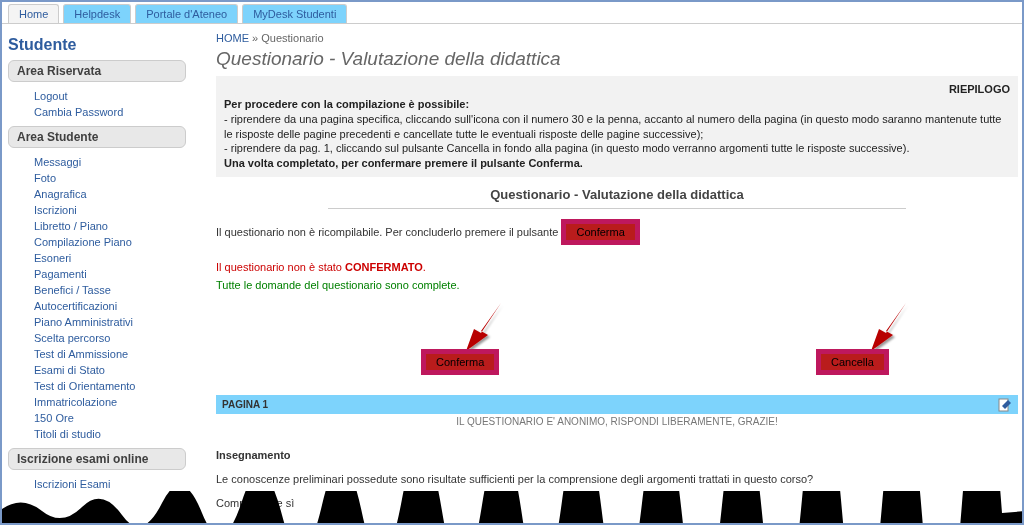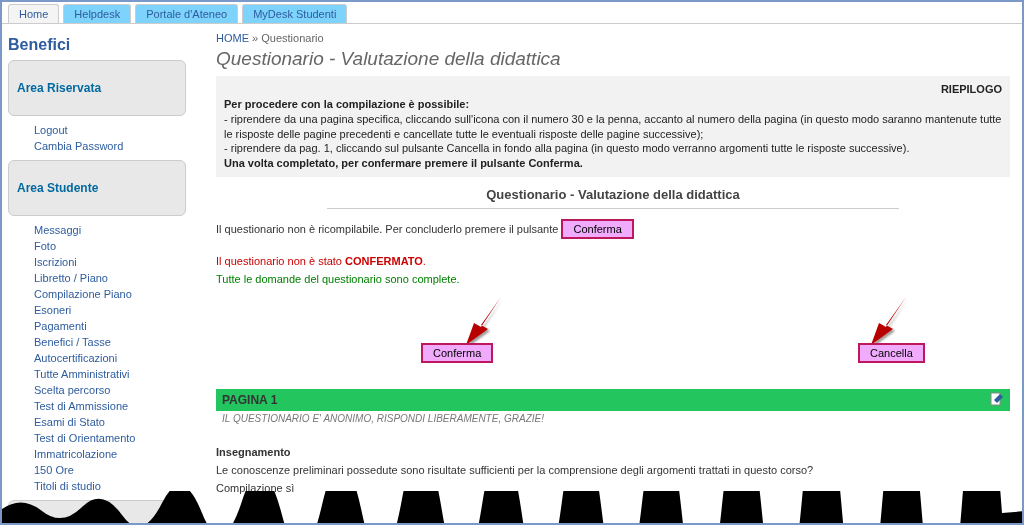--- a/index.html
+++ b/index.html
@@ -6,92 +6,93 @@
   html, body { margin: 0; padding: 0; font-family: Verdana, Arial, sans-serif; font-size: 11px; color: #333; background: #fff; }
   body { width: 1024px; height: 525px; position: relative; overflow: hidden; border: 2px solid #7a99c8; }
 
   .top-tabs { display: flex; align-items: flex-end; padding: 4px 0 0 6px; background: #fff; border-bottom: 1px solid #ccc; height: 22px; }
   .top-tabs .tab { border: 1px solid #ccc; border-bottom: none; background: #7dd3fc; padding: 3px 10px; margin-right: 4px; border-radius: 3px 3px 0 0; font-size: 11px; color: #2e5c9e; cursor: pointer; }
   .top-tabs .tab.active { background: #f4f4f4; }
 
   .layout { display: flex; height: calc(100% - 22px); }
   .sidebar { width: 190px; padding: 8px 0 8px 6px; background: #fff; }
   .side-title { color: #2e5c9e; font-size: 16px; font-weight: bold; margin: 4px 0 6px 0; font-family: "Trebuchet MS", Verdana, sans-serif; }
-  .side-group { background: #e8e8e8; border: 1px solid #ccc; border-radius: 6px; padding: 20px 8px; margin: 4px 6px 4px 0; font-size: 12px; font-weight: bold; color: #0369a1; }
+  .side-group { background: #e8e8e8; border: 1px solid #ccc; border-radius: 6px; padding: 3px 8px; margin: 4px 6px 4px 0; font-size: 12px; font-weight: bold; color: #404040; }
   .side-links { padding: 2px 0 2px 14px; }
   .side-links a { display: block; color: #2e5c9e; font-size: 11px; padding: 2px 12px; text-decoration: none; }
 
-  .main { flex: 1; padding: 8px 12px 8px 24px; overflow: hidden; }
+  .main { flex: 1; padding: 8px 4px 8px 24px; overflow: hidden; }
   .breadcrumb { font-size: 11px; color: #666; margin-bottom: 4px; }
   .breadcrumb .bc-link { color: #2e5c9e; }
   .page-title { font-size: 19px; color: #666; font-style: italic; font-family: "Trebuchet MS", Verdana, sans-serif; margin: 4px 0 6px 0; font-weight: normal; }
 
   .riepilogo { background: #f2f2f2; padding: 6px 8px; font-size: 11px; line-height: 1.35; color: #222; }
   .riepilogo .rtitle { font-weight: bold; text-align: right; }
 
   .sub-title { text-align: center; font-weight: bold; color: #444; font-size: 13px; margin: 10px 0 4px 0; }
   .hrule { border: none; border-top: 1px solid #ccc; margin: 6px auto 10px auto; width: 72%; }
 
   .line { margin: 6px 0; font-size: 11px; }
   .red { color: #c00; margin-top: 16px; }
   .red .conf-word { font-weight: bold; text-transform: uppercase; }
   .green { color: #008000; }
 
-  .btn { background: #f0abfc; border: 2px solid #be185d; padding: 2px 10px; font-size: 11px; cursor: pointer; }
+  .btn { background: #b91c1c; border: 5px solid #be185d; padding: 2px 10px; font-size: 11px; cursor: pointer; }
 
   .action-row { position: relative; height: 70px; margin-top: 20px; }
   .conf-btn { position: absolute; left: 205px; top: 38px; }
-  .canc-btn { position: absolute; left: 642px; top: 38px; }
+  .canc-btn { position: absolute; left: 600px; top: 38px; }
 
   .arrow { position: absolute; width: 60px; height: 50px; }
   .arrow-left-pos { left: 230px; top: -10px; }
   .arrow-right-pos { left: 635px; top: -10px; }
 
-  .pagina-bar { background: #22c55e; padding: 4px 6px; font-weight: bold; font-size: 12px; color: #333; margin-top: 14px; position: relative; }
-  .pagina-sub { font-style: italic; color: #777; font-size: 10px; padding: 2px 6px; }
+  .pagina-bar { background: #7dd3fc; padding: 4px 6px; font-weight: bold; font-size: 10px; color: #333; margin-top: 14px; position: relative; }
+  .pagina-sub { color: #777; font-size: 10px; padding: 2px 6px; text-align: center; }
   .pagina-icon { position: absolute; right: 6px; top: 3px; font-size: 11px; color: #2e5c9e; }
 
   .insegn { font-weight: bold; margin: 20px 0 6px 0; }
-  .question { margin: 6px 0; }
+  .question { margin: 12px 0; }
 
   .torn { position: absolute; left: 0; right: 0; bottom: -2px; height: 34px; pointer-events: none; }
 </style>
 </head>
 <body>
 
 <div class="top-tabs">
   <div class="tab active">Home</div>
   <div class="tab">Helpdesk</div>
   <div class="tab">Portale d'Ateneo</div>
   <div class="tab">MyDesk Studenti</div>
 </div>
 
 <div class="layout">
 
   <div class="sidebar">
-    <div class="side-title">Benefici</div>
+    <div class="side-title">Studente</div>
 
     <div class="side-group">Area Riservata</div>
     <div class="side-links">
       <a href="#">Logout</a>
       <a href="#">Cambia Password</a>
     </div>
 
     <div class="side-group">Area Studente</div>
     <div class="side-links">
       <a href="#">Messaggi</a>
       <a href="#">Foto</a>
+      <a href="#">Anagrafica</a>
       <a href="#">Iscrizioni</a>
       <a href="#">Libretto / Piano</a>
       <a href="#">Compilazione Piano</a>
       <a href="#">Esoneri</a>
       <a href="#">Pagamenti</a>
       <a href="#">Benefici / Tasse</a>
       <a href="#">Autocertificazioni</a>
-      <a href="#">Tutte Amministrativi</a>
+      <a href="#">Piano Amministrativi</a>
       <a href="#">Scelta percorso</a>
       <a href="#">Test di Ammissione</a>
       <a href="#">Esami di Stato</a>
       <a href="#">Test di Orientamento</a>
       <a href="#">Immatricolazione</a>
       <a href="#">150 Ore</a>
       <a href="#">Titoli di studio</a>
     </div>
 
     <div class="side-group">Iscrizione esami online</div>

